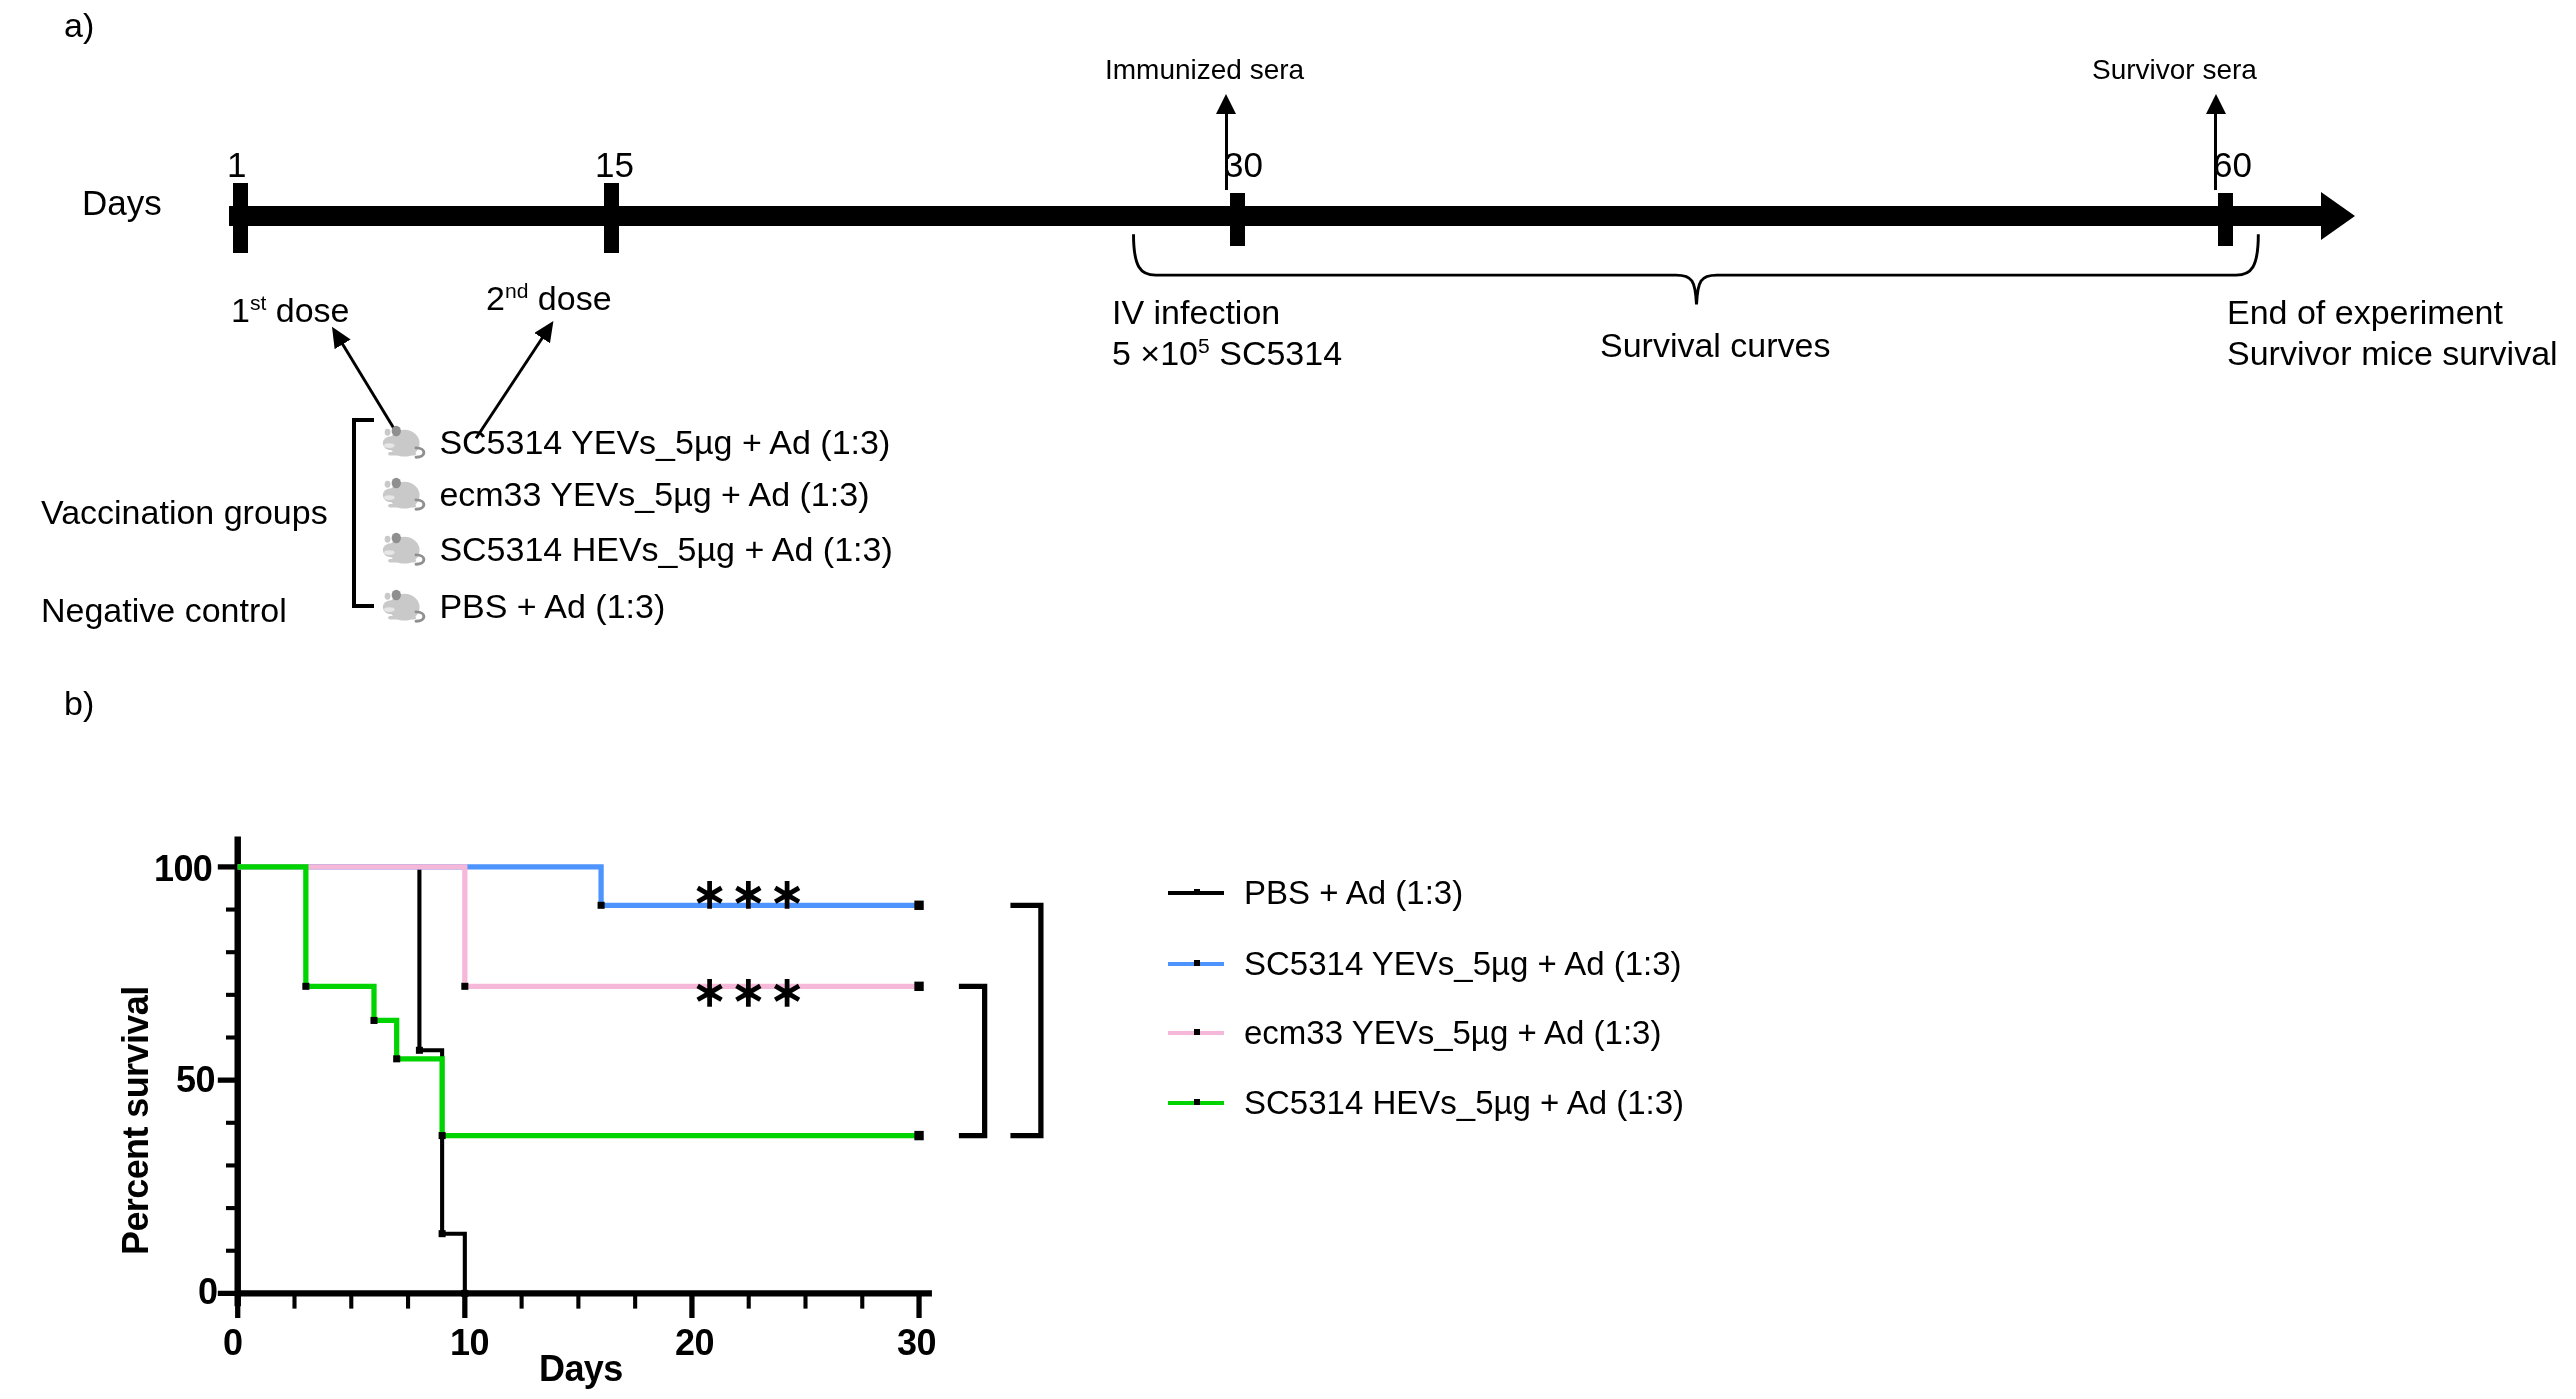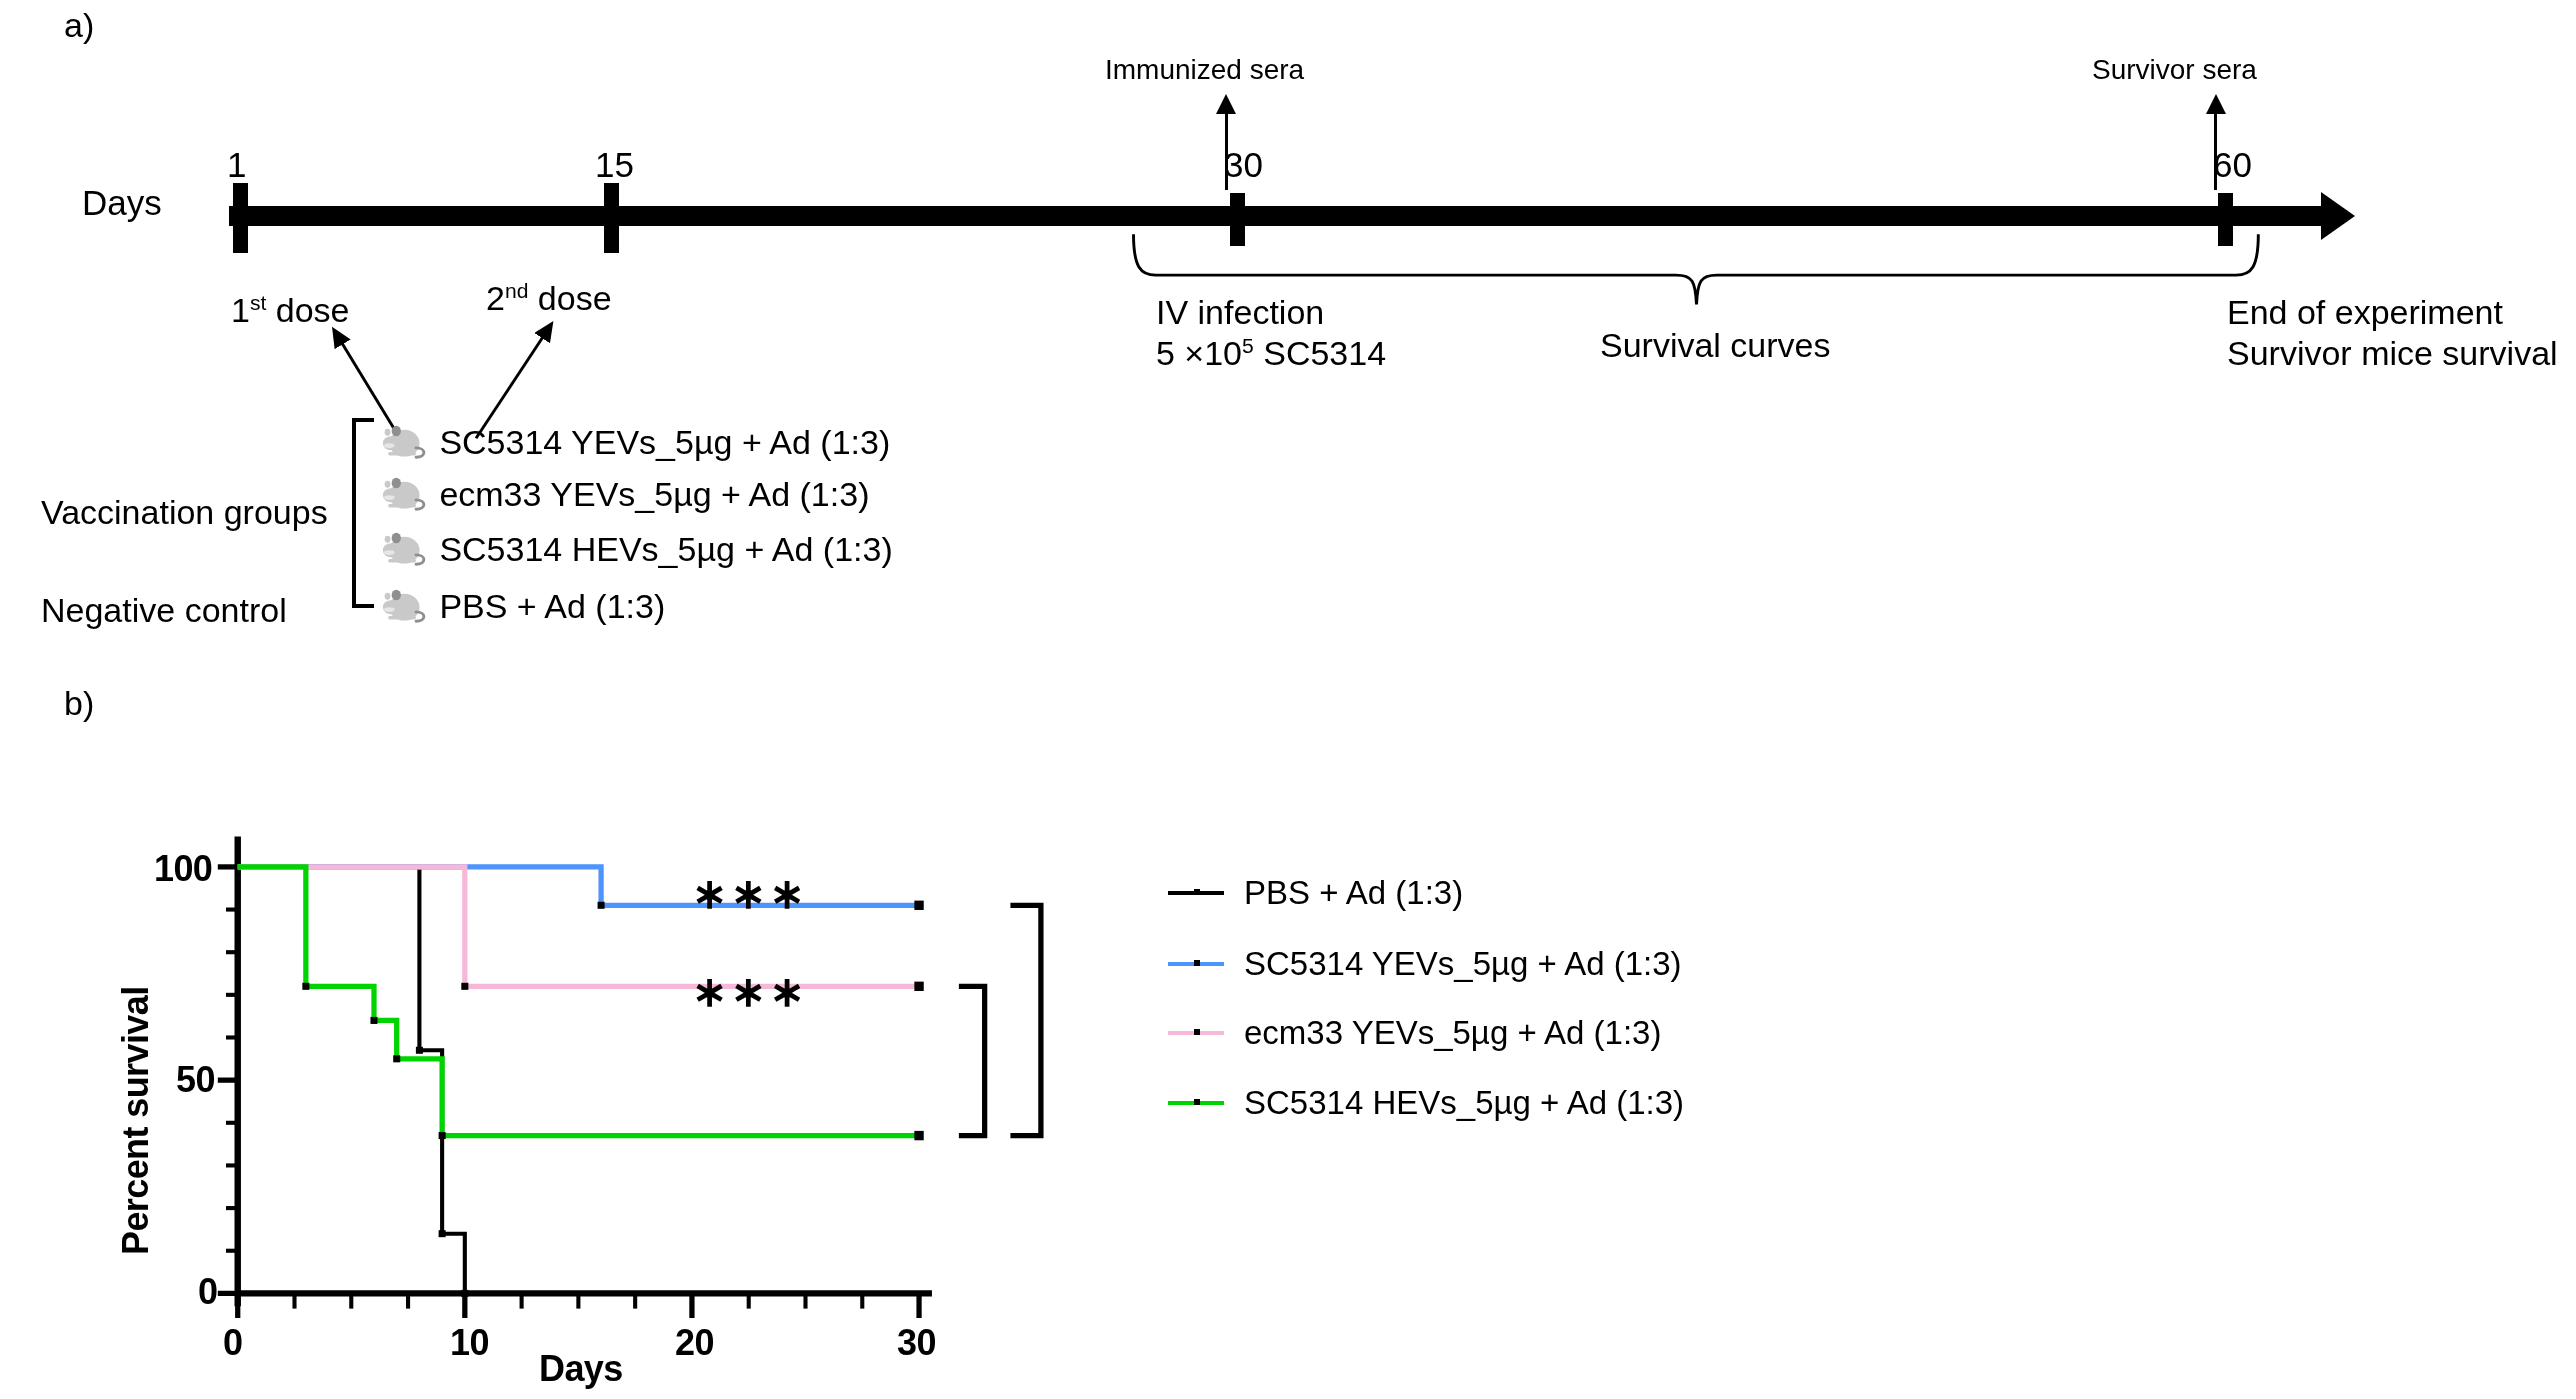--- a/index.html
+++ b/index.html
@@ -88,21 +88,21 @@
   <svg class="abs" style="left:305px;top:314px;width:328px;height:135px;overflow:visible;" viewBox="0 0 560 230" width="328" height="135">
     <defs>
       <marker id="ah" markerWidth="7" markerHeight="7" refX="5.5" refY="3.2" orient="auto">
         <path d="M0,0 L7,3.2 L0,6.4 z" fill="#000"></path>
       </marker>
     </defs>
     <line x1="162" y1="212" x2="50" y2="28" stroke="#000" stroke-width="5" marker-end="url(#ah)"></line>
     <line x1="292" y1="212" x2="420" y2="18" stroke="#000" stroke-width="5" marker-end="url(#ah)"></line>
   </svg>
 
-  <div class="evt-label" style="left:1112px;top:292px;margin-left:44px;">
+  <div class="evt-label" style="left:1112px;top:292px;">
     <div>IV infection</div>
     <div class="nb"><span>5 ×10</span><sup>5</sup><span> SC5314</span></div>
   </div>
 
   <svg class="abs" style="left:1131px;top:233px;width:1131px;height:76px;overflow:visible;" viewBox="0 0 1930 130" width="1131" height="76">
     <path d="M2,2 C2,58 14,72 40,72 L930,72 C958,72 963,82 965,122
              C967,82 972,72 1000,72 L1888,72 C1914,72 1926,58 1926,2" fill="none" stroke="#000" stroke-width="5"></path>
   </svg>
   <div class="evt-label" style="left:1600px;top:325px;">Survival curves</div>
 

